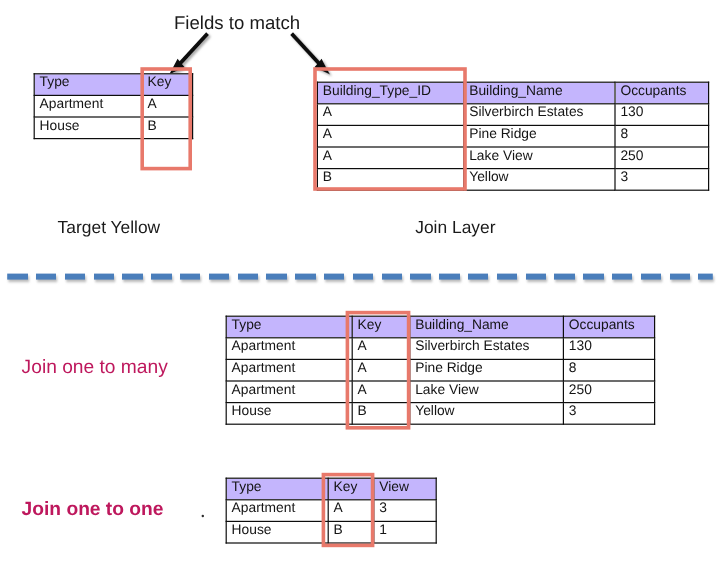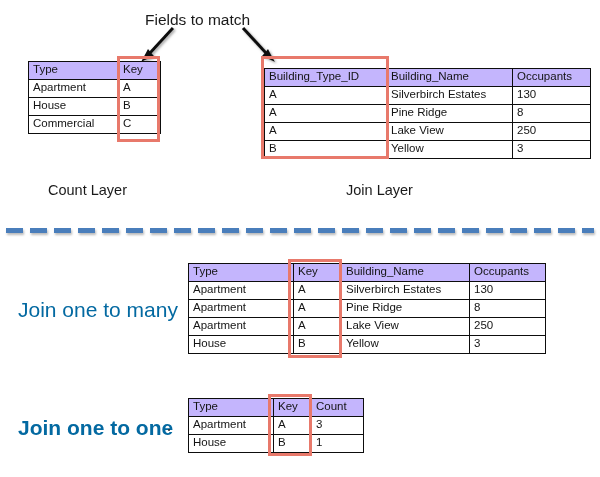--- a/index.html
+++ b/index.html
@@ -32,22 +32,22 @@
     white-space: nowrap;
     line-height: 1;
   }
   .caption-text {
     font-size: 14.5px;
     color: #1a1a1a;
     white-space: nowrap;
     line-height: 1;
   }
   .side-label {
-    font-size: 21px;
-    color: #0369a1;
+    font-size: 16px;
+    color: #be185d;
     white-space: nowrap;
     line-height: 1;
   }
 
   
   table.grid {
     border-collapse: collapse;
     table-layout: fixed;
     background: #ffffff;
     font-size: 11.5px;
@@ -143,30 +143,26 @@
     </thead>
     <tbody>
       <tr>
         <td>Apartment</td>
         <td>A</td>
       </tr>
       <tr>
         <td>House</td>
         <td>B</td>
       </tr>
-      <tr>
-        <td>Commercial</td>
-        <td>C</td>
-      </tr>
     </tbody>
   </table>
 
   <div class="redbox" style="left:117px; top:56px; width:43px; height:86px;"></div>
 
-  <div class="abs caption-text" style="left:48px; top:183px;">Count Layer</div>
+  <div class="abs caption-text" style="left:48px; top:183px;">Target Yellow</div>
 
   <table class="grid abs" style="left:264px; top:68px; width:326px;">
     <colgroup>
         <col style="width:122px">
         <col style="width:126px">
         <col style="width:78px">
       </colgroup>
     <thead>
       <tr>
         <th>Building_Type_ID</th>
@@ -258,21 +254,21 @@
   <table class="grid abs" style="left:188px; top:398px; width:175px;">
     <colgroup>
         <col style="width:85px">
         <col style="width:38px">
         <col style="width:52px">
       </colgroup>
     <thead>
       <tr>
         <th>Type</th>
         <th>Key</th>
-        <th>Count</th>
+        <th>View</th>
       </tr>
     </thead>
     <tbody>
       <tr>
         <td>Apartment</td>
         <td>A</td>
         <td>3</td>
       </tr>
       <tr>
         <td>House</td>

